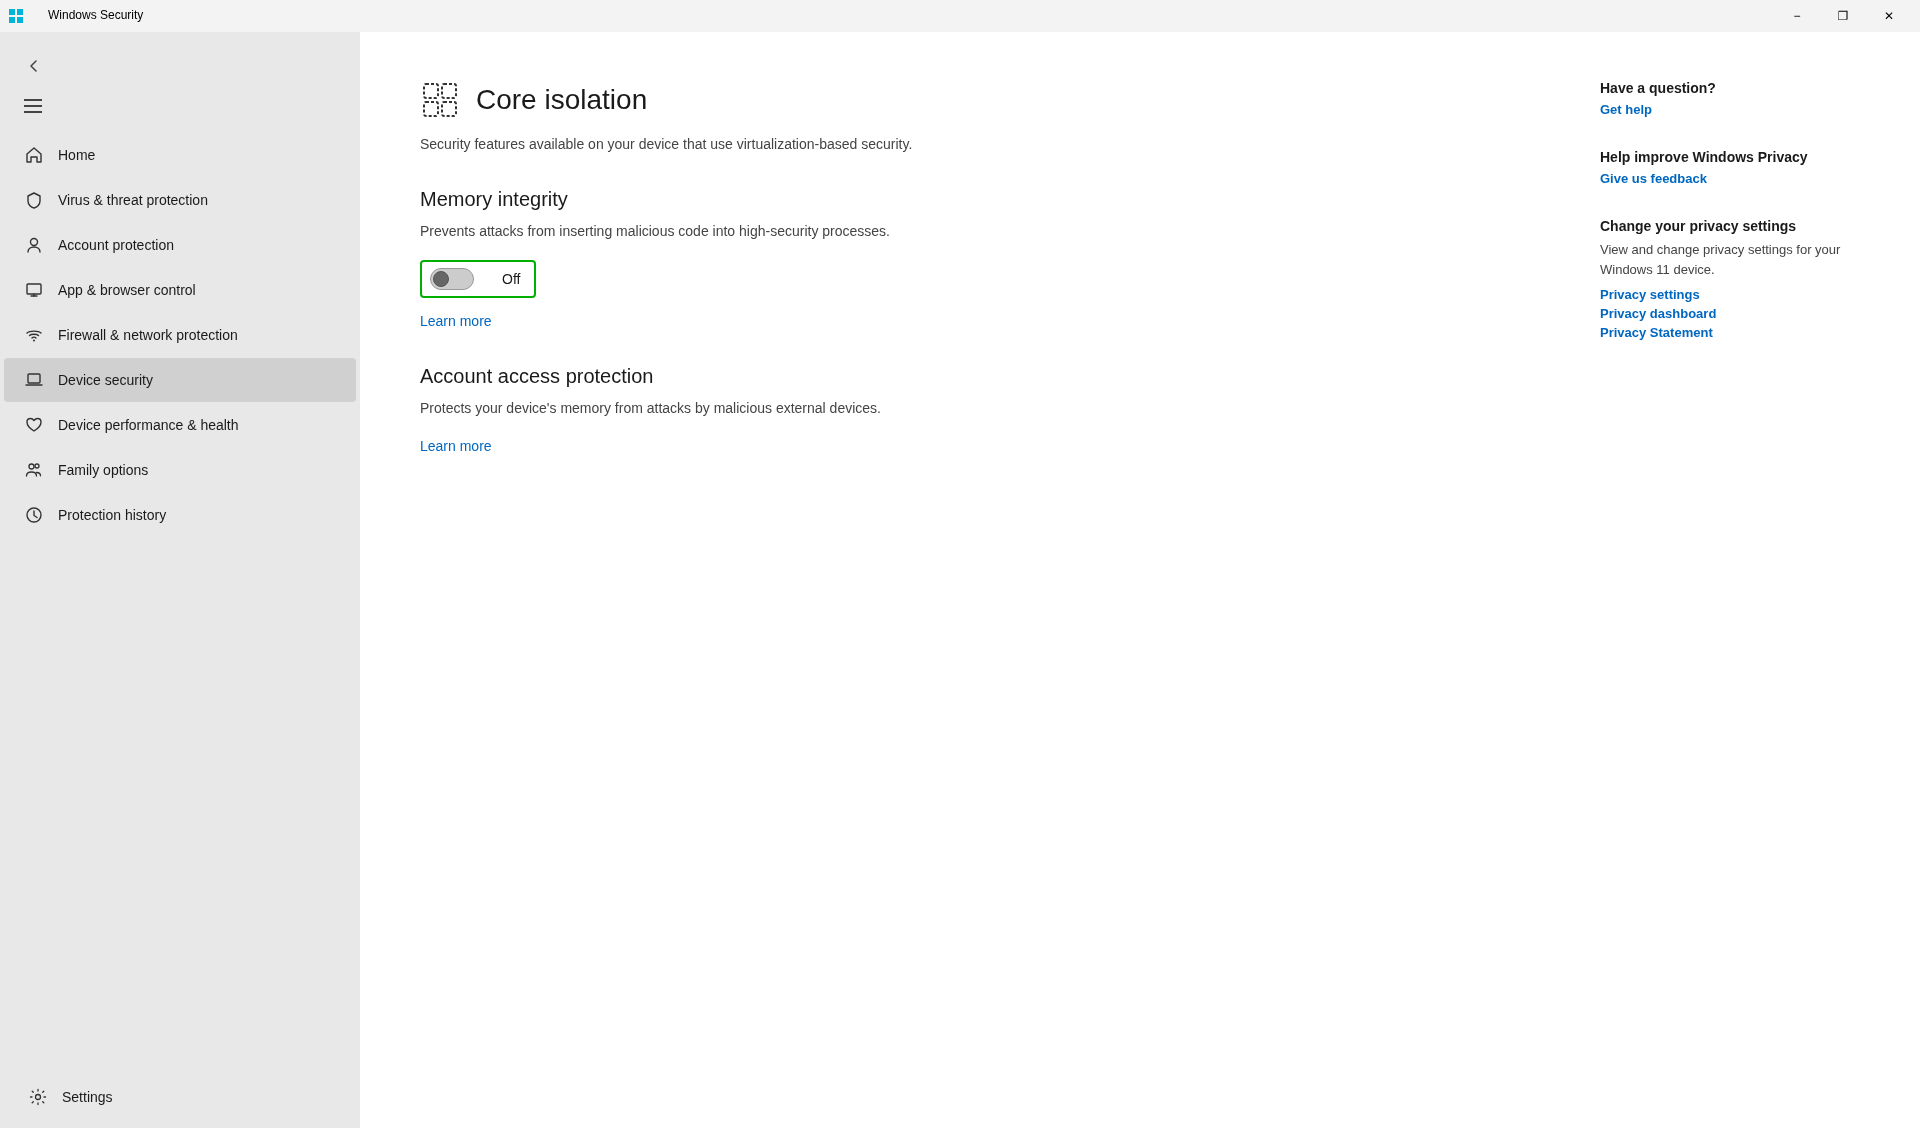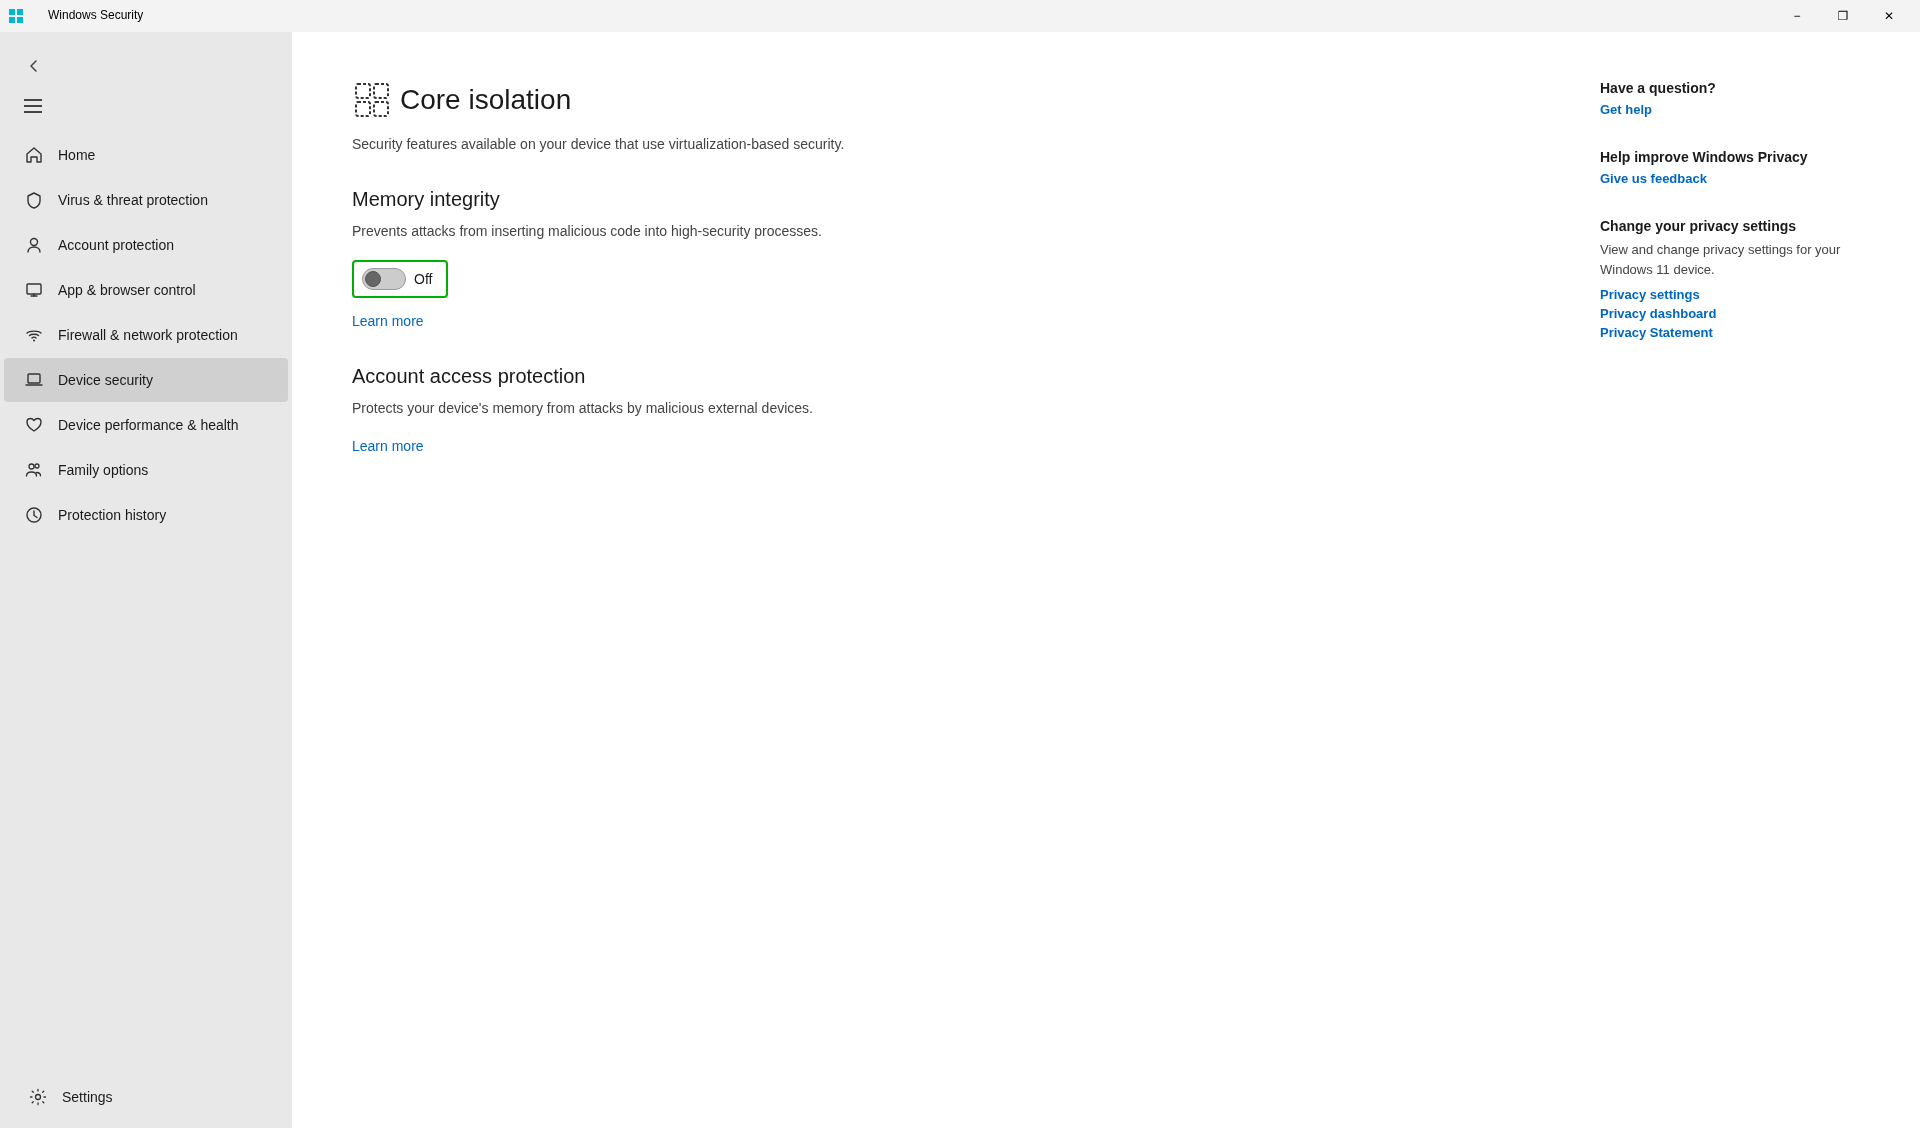--- a/index.html
+++ b/index.html
@@ -55,21 +55,21 @@
 
     
     .app-container {
       display: flex;
       flex: 1;
       overflow: hidden;
     }
 
     
     .sidebar {
-      width: 292px;
+      width: 360px;
       background: #e8e8e8;
       display: flex;
       flex-direction: column;
       padding-top: 8px;
       flex-shrink: 0;
     }
     .sidebar-top {
       padding: 8px 16px 8px 16px;
       display: flex;
       flex-direction: column;
@@ -140,21 +140,21 @@
     .main-content {
       flex: 1;
       background: #fff;
       overflow-y: auto;
       padding: 48px 60px 40px 60px;
     }
 
     .page-header {
       display: flex;
       align-items: center;
-      gap: 8px;
+      gap: 16px;
       margin-bottom: 16px;
     }
     .page-icon {
       width: 40px;
       height: 40px;
       flex-shrink: 0;
     }
     .page-title {
       font-size: 28px;
       font-weight: 300;
@@ -178,21 +178,21 @@
       color: #444;
       margin-bottom: 18px;
       max-width: 680px;
       line-height: 1.5;
     }
 
     
     .toggle-container {
       display: inline-flex;
       align-items: center;
-      gap: 8px;
+      gap: 28px;
       border: 2px solid #00b000;
       padding: 6px 14px 6px 8px;
       border-radius: 4px;
       margin-bottom: 14px;
       cursor: pointer;
     }
     .toggle-switch {
       position: relative;
       width: 44px;
       height: 22px;

